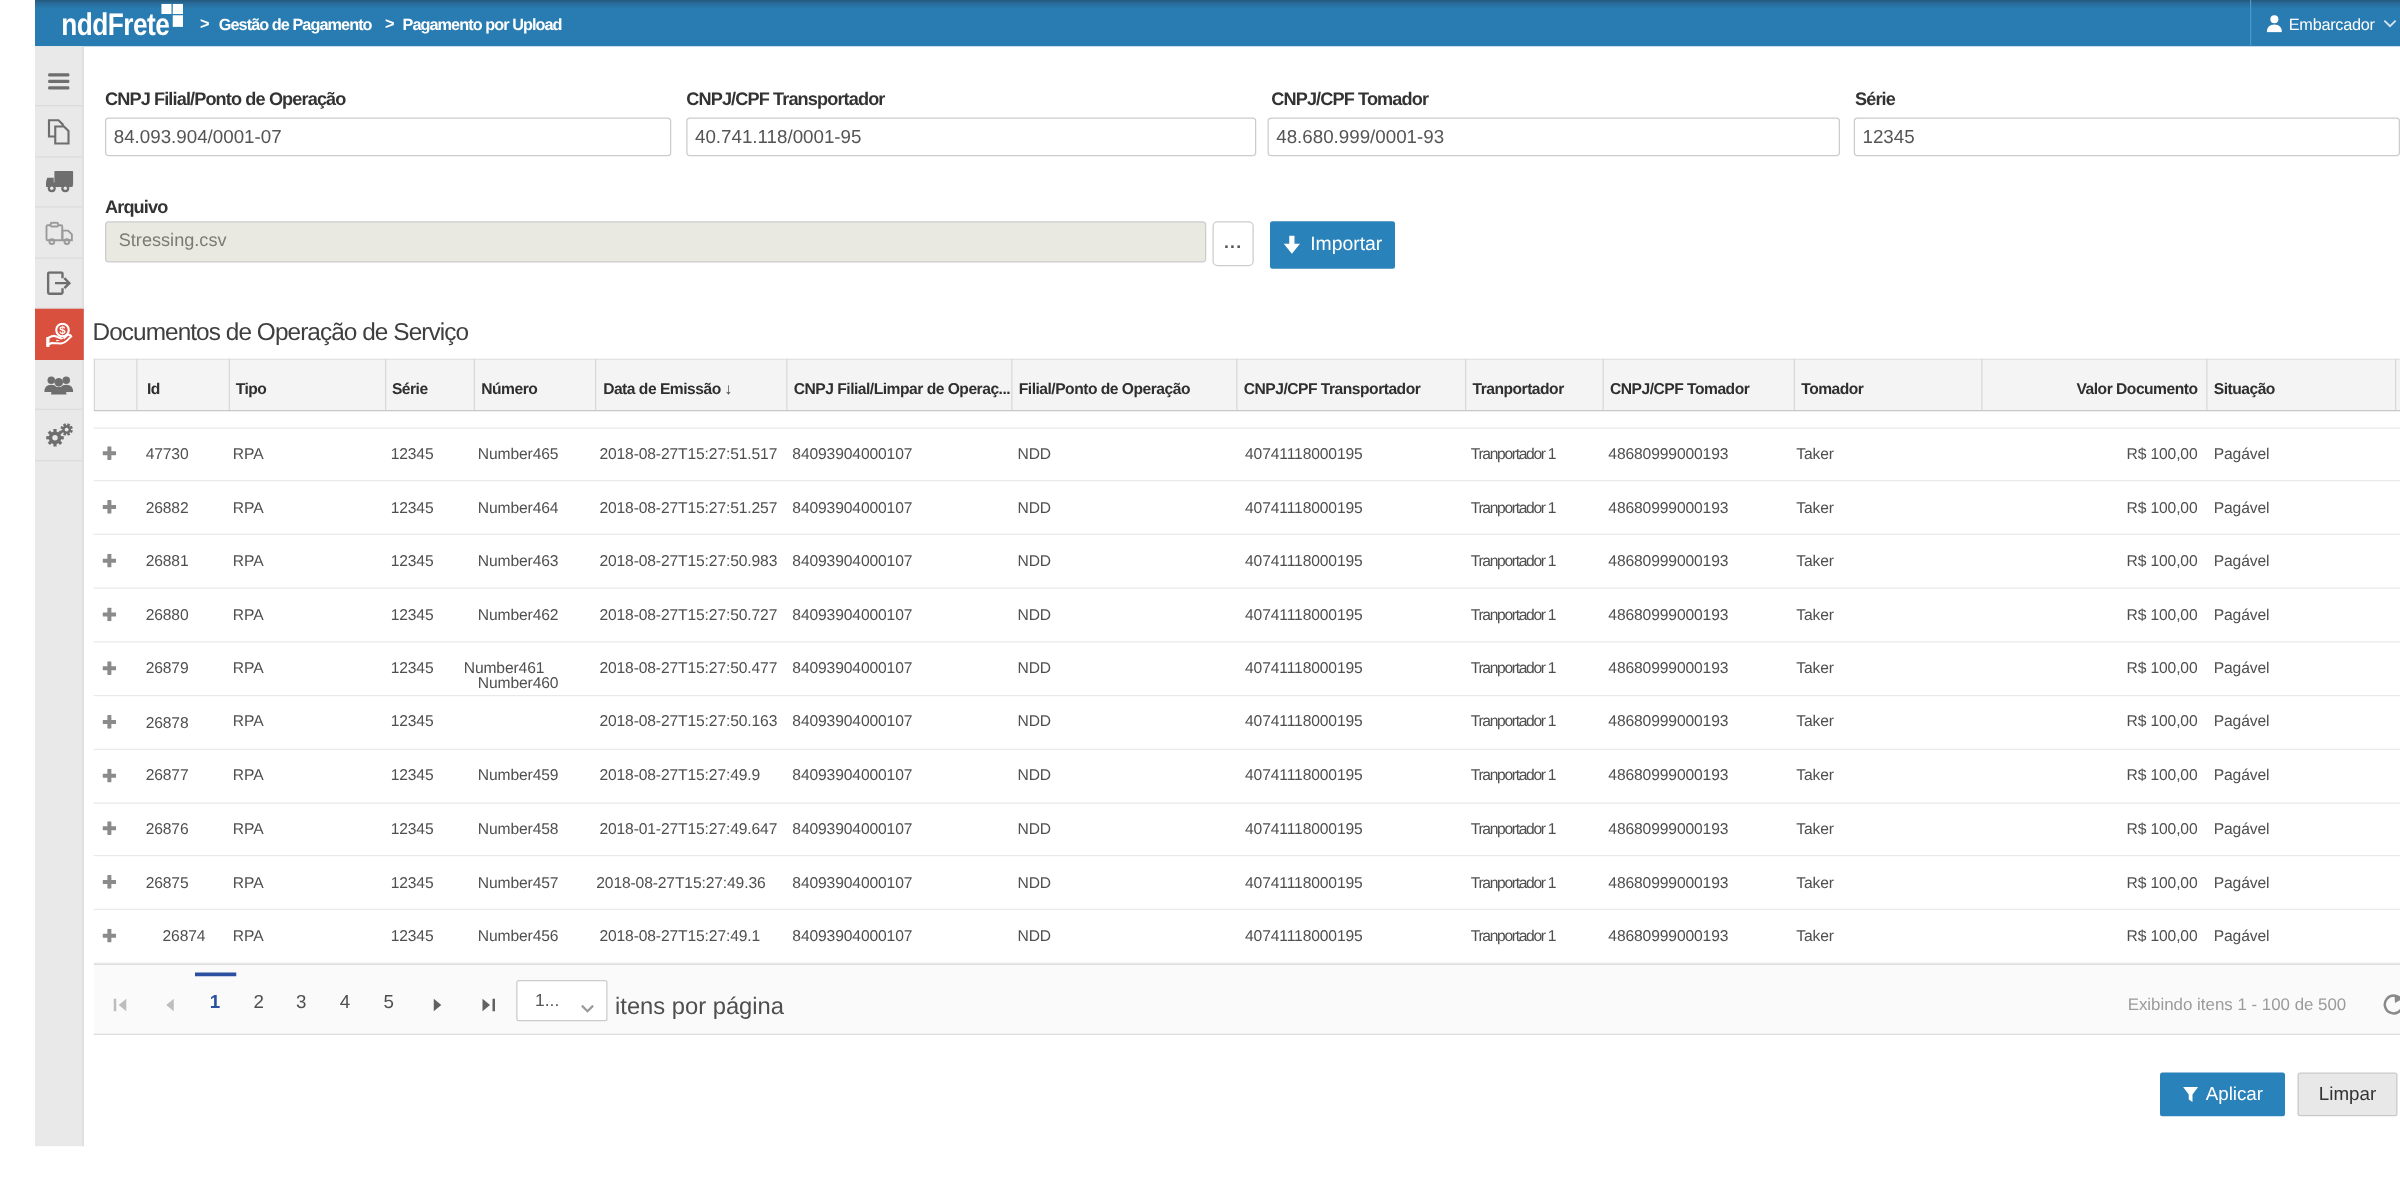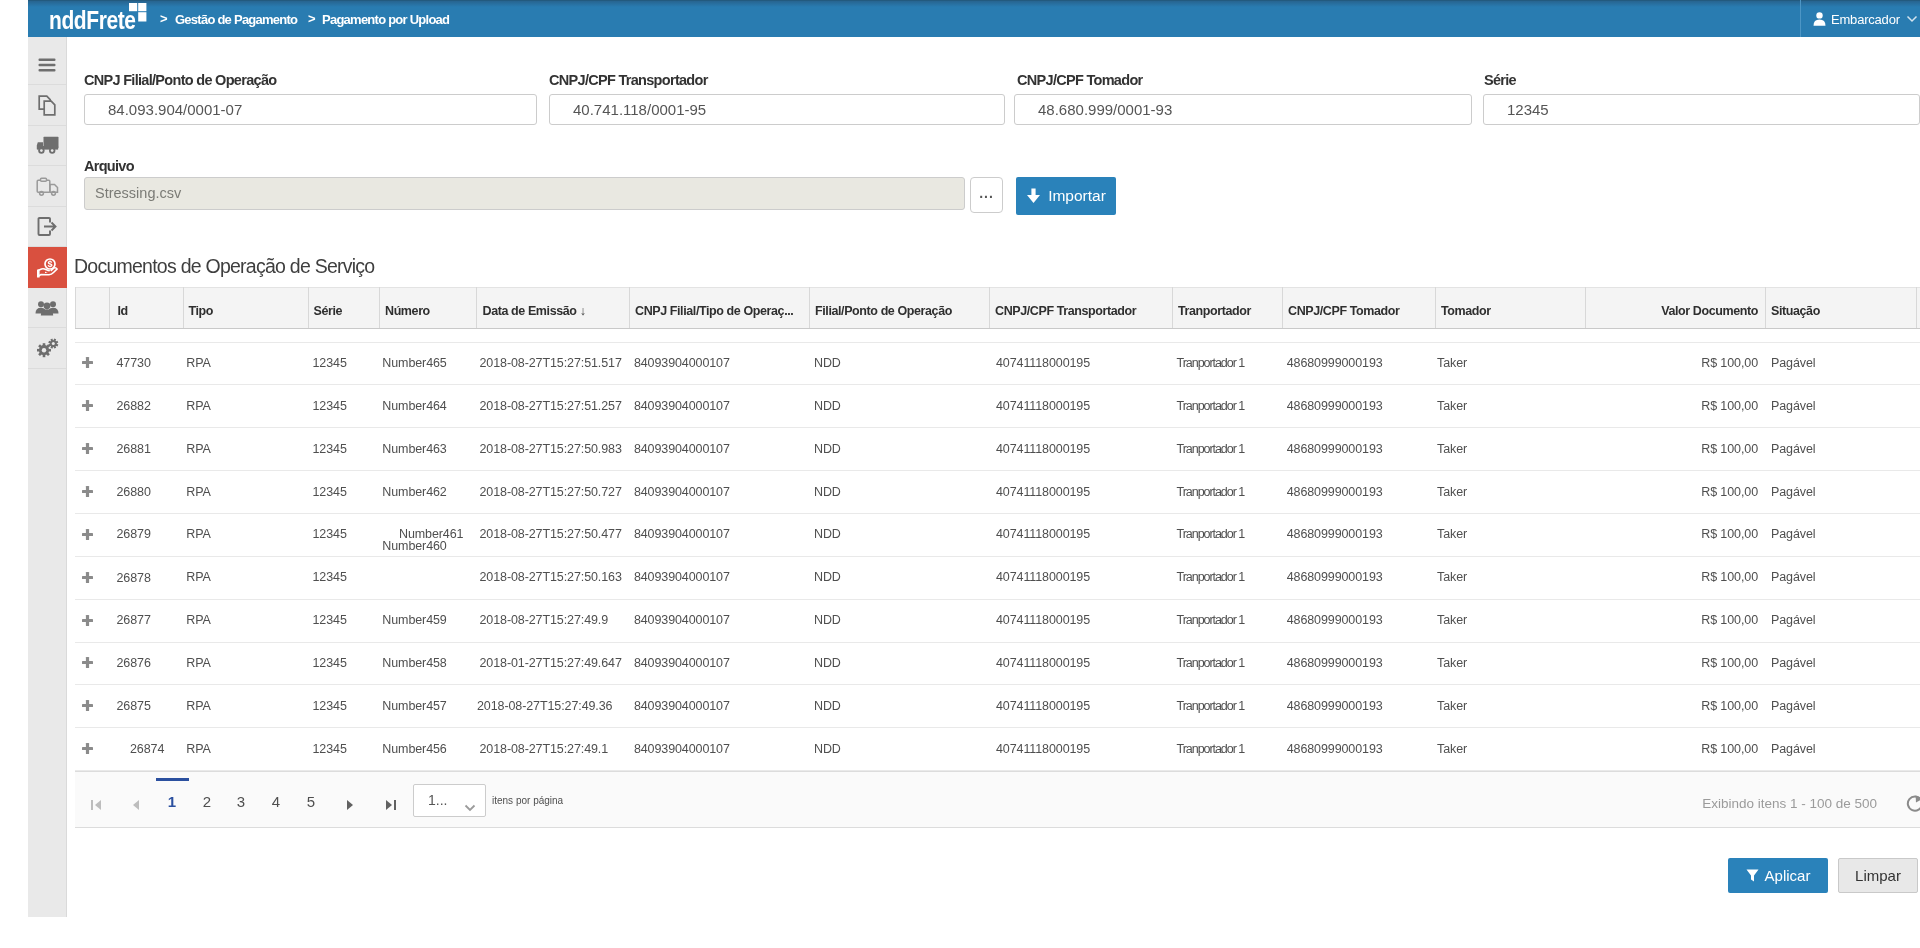--- a/index.html
+++ b/index.html
@@ -11,39 +11,39 @@
 .crumb{position:absolute;top:0;height:37px;line-height:39px;color:#fff;font-weight:bold;font-size:13px;letter-spacing:-.75px;}
 .chev{position:absolute;top:0;height:37px;line-height:38px;color:#fff;font-weight:bold;font-size:13px;}
 #userdiv{position:absolute;left:1800px;top:0;width:1px;height:37px;background:#4d96c5;}
 #usertxt{position:absolute;left:1813px;top:0;height:37px;line-height:39px;color:#fff;font-size:13px;letter-spacing:-.2px;white-space:nowrap;}
 
 #sidebar{position:absolute;left:28px;top:37px;width:39px;height:880px;background:#e9e9e9;border-right:1px solid #dadada;}
 .scell{position:absolute;left:0;width:38px;height:40.5px;border-bottom:1px solid #dcdcdc;display:flex;align-items:center;justify-content:center;}
 .scell.red{background:#d9503f;width:39px;border-bottom:none;}
 
 .lbl{position:absolute;font-size:14.5px;font-weight:bold;color:#333;letter-spacing:-.7px;}
-.inp{position:absolute;height:31px;background:#fff;border:1px solid #ccc;border-radius:3px;font-size:15px;color:#555;padding-left:23px;line-height:29px;white-space:nowrap;}
+.inp{position:absolute;height:31px;background:#fff;border:1px solid #ccc;border-radius:3px;font-size:15px;color:#555;padding-left:6px;line-height:29px;white-space:nowrap;}
 #fileinp{position:absolute;left:84px;top:177px;width:881px;height:33px;background:#e9e8e1;border:1px solid #ccc;border-radius:3px;font-size:14.5px;color:#7b7b76;padding-left:10px;line-height:31px;}
 #dots{position:absolute;left:970px;top:177px;width:33px;height:36px;background:#fff;border:1px solid #ccc;border-radius:4px;color:#555;font-size:14px;font-weight:bold;text-align:center;line-height:30px;letter-spacing:1px;}
 #importar{position:absolute;left:1016px;top:177px;width:100px;height:38px;background:#2a82ba;border-radius:2px;color:#fff;font-size:15.5px;display:flex;align-items:center;justify-content:center;gap:7px;}
 
 #h1{position:absolute;left:74px;top:255px;font-size:19.5px;font-weight:normal;color:#3f3f3f;letter-spacing:-.75px;}
 
 #thead{position:absolute;left:75px;top:287px;width:1845px;height:42px;background:#f4f4f4;border-top:1px solid #e3e3e3;border-bottom:1px solid #c9c9c9;}
 .hsep{position:absolute;top:287px;width:1px;height:41px;background:#d8d8d8;}
 .hcell{position:absolute;top:287px;height:40px;font-size:12.5px;font-weight:bold;color:#2f2f2f;line-height:12px;padding-top:18px;white-space:nowrap;letter-spacing:-.4px;}
 .rline{position:absolute;left:75px;width:1845px;height:1px;background:#e9e9e9;}
 .dcell{position:absolute;font-size:12.5px;color:#4f4f4f;white-space:nowrap;letter-spacing:-.1px;}
 
 #pager{position:absolute;left:75px;top:771px;width:1845px;height:57px;background:#fafafa;border-top:1px solid #dcdcdc;border-bottom:1px solid #dcdcdc;}
 .pgnum{position:absolute;top:793px;font-size:15px;color:#4f4f4f;width:30px;text-align:center;}
 #pg1bar{position:absolute;left:156px;top:777.5px;width:33px;height:3px;background:#2b509f;}
 #pgdd{position:absolute;left:413px;top:784px;width:73px;height:33px;background:#fff;border:1px solid #ccc;border-radius:2px;}
 #pgdd span{position:absolute;left:14px;top:7px;font-size:14px;color:#555;}
-#itens{position:absolute;left:492px;top:795px;font-size:10px;color:#4f4f4f;}
+#itens{position:absolute;left:492px;top:795px;font-size:19px;color:#4f4f4f;}
 #exib{position:absolute;right:43px;top:796px;font-size:13.5px;color:#9b9b9b;}
 
 #aplicar{position:absolute;left:1728px;top:858px;width:100px;height:35px;background:#2a82ba;border-radius:2px;color:#fff;font-size:15px;display:flex;align-items:center;justify-content:center;gap:6px;}
 #limpar{position:absolute;left:1838px;top:858px;width:80px;height:35px;background:#e8e8e8;border:1px solid #c9c9c9;border-radius:2px;color:#333;font-size:15px;text-align:center;line-height:33px;}
 </style></head>
 <body>
 <div id="topbar">
     <div class="dark"></div>
   </div>
 <div id="logo" class="abs">nddFrete</div>
@@ -201,21 +201,21 @@
 <div class="hsep" style="left:1282px"></div>
 <div class="hsep" style="left:1435px"></div>
 <div class="hsep" style="left:1585px"></div>
 <div class="hsep" style="left:1765px"></div>
 <div class="hsep" style="left:1916px"></div>
 <div class="hcell" style="left:117.5px">Id</div>
 <div class="hcell" style="left:188.5px">Tipo</div>
 <div class="hcell" style="left:313.5px">Série</div>
 <div class="hcell" style="left:385px">Número</div>
 <div class="hcell" style="left:482.5px">Data de Emissão <span style="font-weight:normal;color:#444">↓</span></div>
-<div class="hcell" style="left:635px">CNPJ Filial/Tipo de Operaç...</div>
+<div class="hcell" style="left:635px">CNPJ Filial/Limpar de Operaç...</div>
 <div class="hcell" style="left:815px">Filial/Ponto de Operação</div>
 <div class="hcell" style="left:995px">CNPJ/CPF Transportador</div>
 <div class="hcell" style="left:1178px">Tranportador</div>
 <div class="hcell" style="left:1288px">CNPJ/CPF Tomador</div>
 <div class="hcell" style="left:1441px">Tomador</div>
 <div class="hcell" style="left:1585px;width:173px;text-align:right">Valor Documento</div>
 <div class="hcell" style="left:1771px">Situação</div>
 <div class="rline" style="top:341.5px"></div>
 <div class="rline" style="top:384.4px"></div>
 <div class="rline" style="top:427.2px"></div>
@@ -305,21 +305,21 @@
 <div class="dcell" style="left:1771px;top:484.5px">Pagável</div>
 <div class="dcell" style="left:82px;top:528.8px"><span style="display:inline-block"><svg width="11" height="11" viewBox="0 0 11 11">
         <g fill="#8b8b8b">
           <rect x="3.9" y="0" width="3.2" height="11" rx="0.6"></rect>
           <rect x="0" y="3.9" width="11" height="3.2" rx="0.6"></rect>
         </g>
       </svg></span></div>
 <div class="dcell" style="left:116.5px;top:527.3px">26879</div>
 <div class="dcell" style="left:186.3px;top:527.3px">RPA</div>
 <div class="dcell" style="left:312.5px;top:527.3px">12345</div>
-<div class="dcell" style="left:399px;top:527.3px">Number461</div>
+<div class="dcell" style="left:371px;top:527.3px">Number461</div>
 <div class="dcell" style="left:479.5px;top:527.3px">2018-08-27T15:27:50.477</div>
 <div class="dcell" style="left:633.9px;top:527.3px">84093904000107</div>
 <div class="dcell" style="left:814px;top:527.3px">NDD</div>
 <div class="dcell" style="left:996px;top:527.3px">40741118000195</div>
 <div class="dcell" style="left:1176.6px;top:527.3px"><span style="letter-spacing:-1.05px">Tranportador 1</span></div>
 <div class="dcell" style="left:1286.7px;top:527.3px">48680999000193</div>
 <div class="dcell" style="left:1437px;top:527.3px">Taker</div>
 <div class="dcell" style="left:1585px;top:527.3px;width:173px;text-align:right">R$ 100,00</div>
 <div class="dcell" style="left:1771px;top:527.3px">Pagável</div>
 <div class="dcell" style="left:82px;top:571.7px"><span style="display:inline-block"><svg width="11" height="11" viewBox="0 0 11 11">

